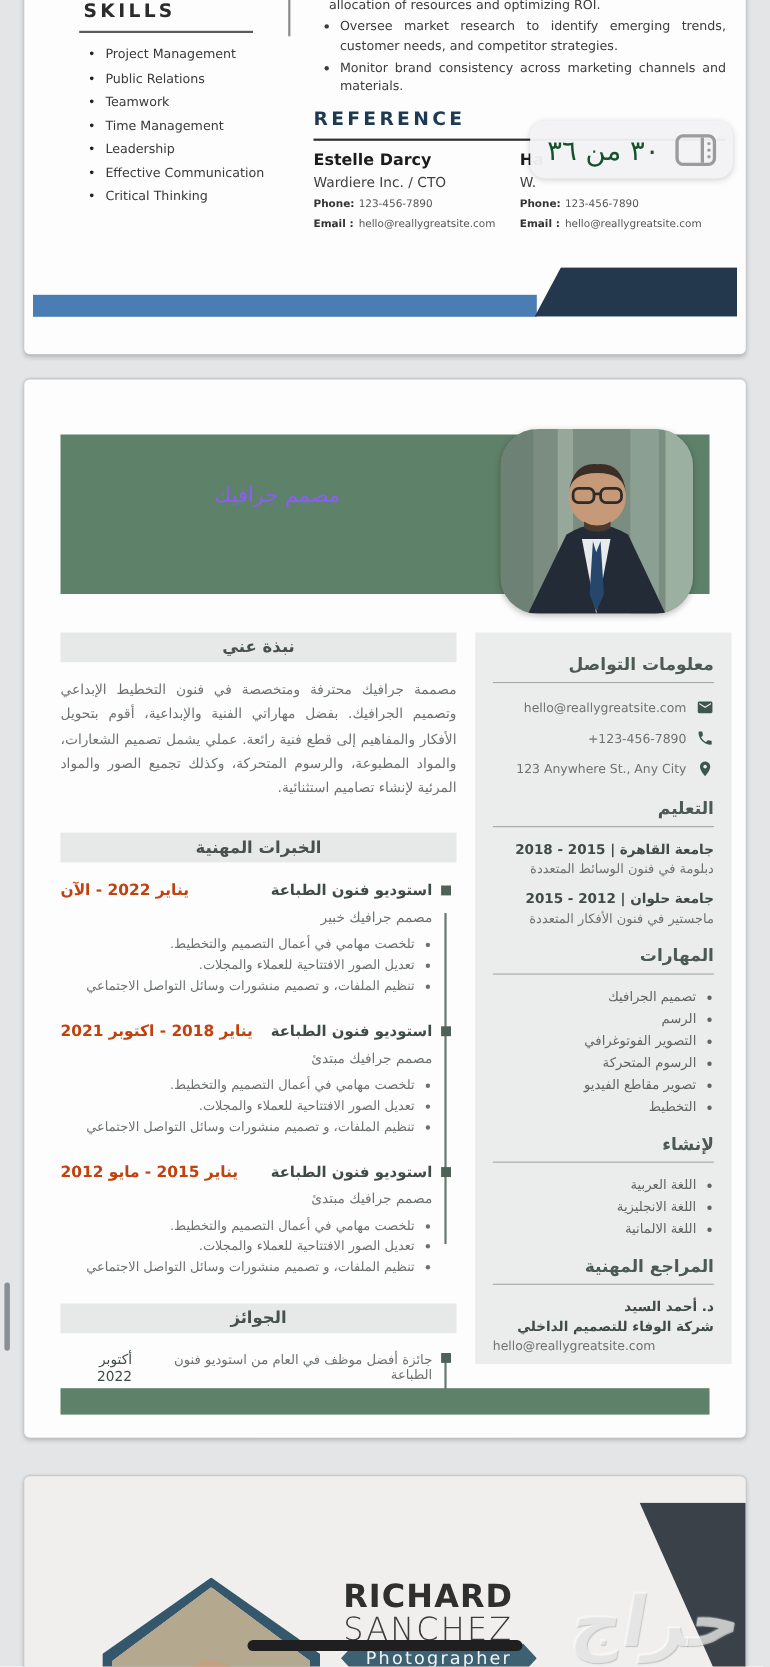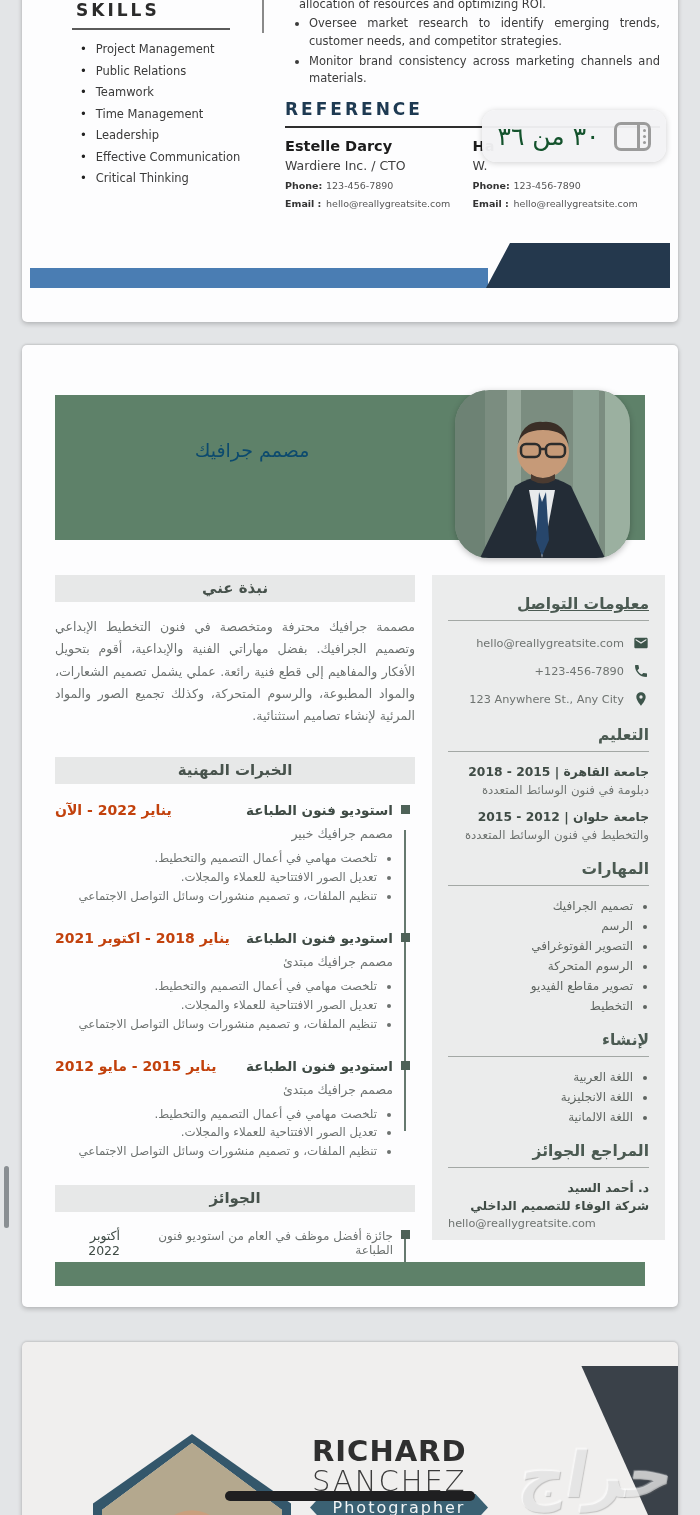--- a/index.html
+++ b/index.html
@@ -51,21 +51,21 @@
   .pages-icon { position:relative; width:37px; height:29px; border:3px solid #9b9b9b; border-radius:7px; }
   .pages-icon::before { content:""; position:absolute; right:8px; top:0; bottom:0; width:3px; background:#9b9b9b; }
   .pages-icon::after { content:""; position:absolute; right:2px; top:4px; width:3px; height:3px; border-radius:50%;
     background:#9b9b9b; box-shadow:0 6px 0 #9b9b9b, 0 12px 0 #9b9b9b; }
 
   
   .page2 { top:345px; height:962px; }
   .p2-banner { position:absolute; left:33px; top:50px; width:590px; height:145px; background:#5e8169; }
   .p2-nameblock { position:absolute; left:70px; top:86px; width:320px; text-align:center; }
   .p2-name { font-size:37px; font-weight:700; color:#fff; }
-  .p2-role { font-size:19px; color:#0c4a6e; margin-top:8px; }
+  .p2-role { font-size:19px; color:#8b5cf6; margin-top:8px; }
   .p2-photo { position:absolute; left:433px; top:45px; width:175px; height:168px; border-radius:34px;
               overflow:hidden; box-shadow:0 2px 6px rgba(0,0,0,.25); }
   .p2-photo svg { display:block; width:100%; height:100%; }
 
   .p2-main { position:absolute; left:33px; top:230px; width:360px; direction:rtl; }
   .sec-bar { height:27px; line-height:27px; background:#e7e8e8; text-align:center;
              font-size:15px; font-weight:600; color:#47524c; }
   .p2-about { margin-top:14px; font-size:12.5px; color:#6d7270; line-height:1.78; text-align:justify; }
   .exp-bar { margin-top:30px; }
   .timeline { position:relative; padding-left:0; padding-right:22px; }
@@ -84,21 +84,21 @@
   .aw-tl { margin-top:16px; }
   .aw-line { top:10px; height:34px; }
   .aw-row { position:relative; display:flex; justify-content:space-between; align-items:baseline; margin-bottom:11px; }
   .aw-row::before { content:""; position:absolute; right:-17px; top:2px; width:9px; height:9px; background:#4e6258; }
   .aw-t { font-size:12px; color:#6d7270; }
   .aw-d { font-size:12.5px; font-weight:400; color:#3f4b45; }
 
   .p2-side { position:absolute; left:410px; top:230px; width:233px; height:665px;
              background:#ebecec; direction:rtl; padding:16px 16px; }
   .side-h { font-size:15.5px; font-weight:600; color:#4b5a52; margin-top:18px; }
-  .side-h.first { margin-top:4px;text-decoration:underline; }
+  .side-h.first { margin-top:4px; }
   .side-rule { border-top:1px solid #a3a8a5; margin:7px 0 13px; }
   .c-row { display:flex; align-items:center; gap:9px; margin-bottom:10px; min-height:18px; }
   .c-icon { width:16px; height:16px; flex:0 0 16px; color:#3d554b; }
   .c-icon svg { display:block; width:16px; height:16px; fill:#3d554b; }
   .c-txt { font-size:11.3px; color:#6e7370; }
   .edu { margin-bottom:13px; }
   .edu-t { font-size:12.3px; font-weight:700; color:#3f4b45; }
   .edu-d { margin-top:4px; font-size:11.8px; color:#6e7370; }
   .side-list { list-style:disc; padding-right:16px; }
   .side-list li { font-size:12px; color:#5f6561; margin-bottom:6px; }
@@ -311,21 +311,21 @@
     </div>
 
     <h3 class="side-h">التعليم</h3>
     <div class="side-rule"></div>
     <div class="edu">
       <div class="edu-t">جامعة القاهرة | 2015 - 2018</div>
       <div class="edu-d">دبلومة في فنون الوسائط المتعددة</div>
     </div>
     <div class="edu">
       <div class="edu-t">جامعة حلوان | 2012 - 2015</div>
-      <div class="edu-d">والتخطيط في فنون الوسائط المتعددة</div>
+      <div class="edu-d">ماجستير في فنون الأفكار المتعددة</div>
     </div>
 
     <h3 class="side-h">المهارات</h3>
     <div class="side-rule"></div>
     <ul class="side-list">
       <li>تصميم الجرافيك</li>
       <li>الرسم</li>
       <li>التصوير الفوتوغرافي</li>
       <li>الرسوم المتحركة</li>
       <li>تصوير مقاطع الفيديو</li>
@@ -333,21 +333,21 @@
     </ul>
 
     <h3 class="side-h">لإنشاء</h3>
     <div class="side-rule"></div>
     <ul class="side-list">
       <li>اللغة العربية</li>
       <li>اللغة الانجليزية</li>
       <li>اللغة الالمانية</li>
     </ul>
 
-    <h3 class="side-h">المراجع الجوائز</h3>
+    <h3 class="side-h">المراجع المهنية</h3>
     <div class="side-rule"></div>
     <div class="side-ref-n">د. أحمد السيد</div>
     <div class="side-ref-c">شركة الوفاء للتصميم الداخلي</div>
     <div class="side-ref-e" dir="ltr">hello@reallygreatsite.com</div>
   </aside>
 
   <div class="p2-footer"></div>
 </div>
 
 <div class="page page3">

